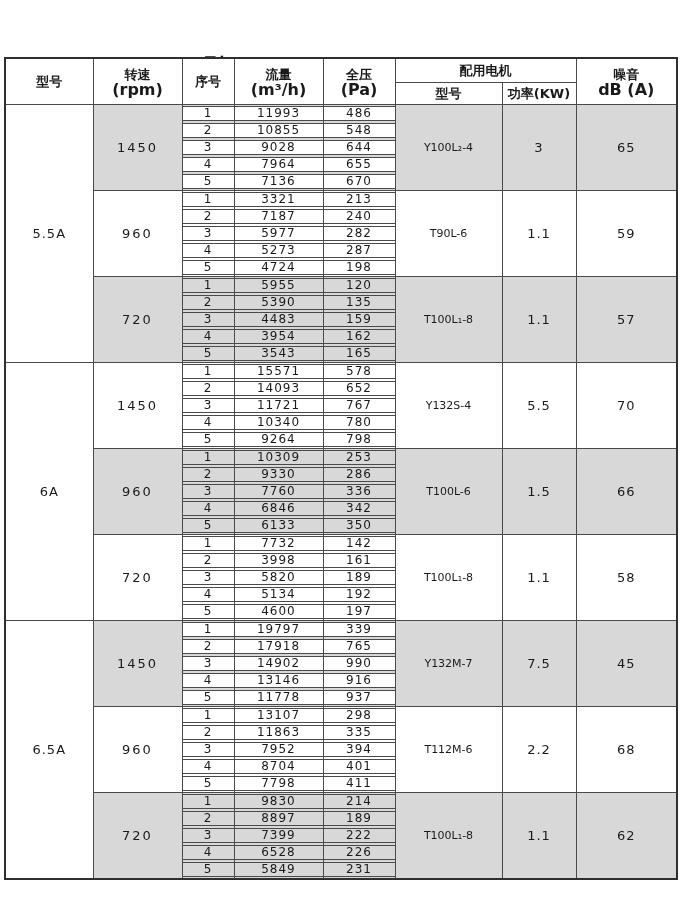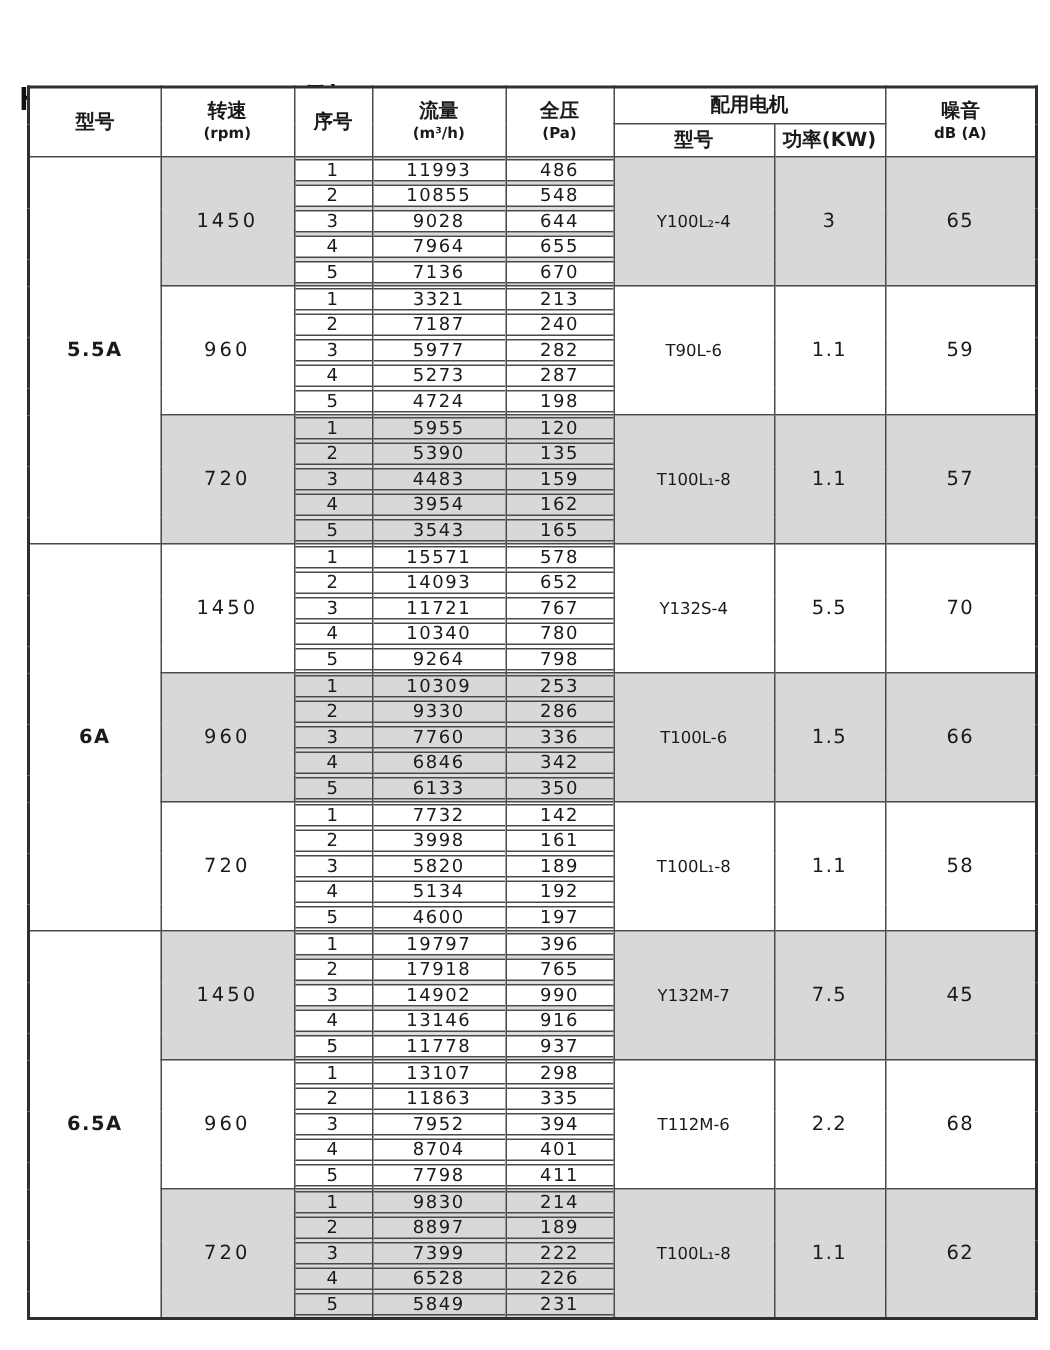--- a/index.html
+++ b/index.html
@@ -6,38 +6,38 @@
   body{
     width:700px;height:900px;background:#ffffff;position:relative;
     font-family:"Liberation Sans","DejaVu Sans",sans-serif;color:#1a1a1a;
   }
   .title{
     position:absolute;left:13px;top:8px;
     font-family:"DejaVu Sans Mono","DejaVu Sans",monospace;
     font-size:21px;font-weight:bold;letter-spacing:1px;color:#111;margin-top:44px;
   }
   table.spec{
-    position:absolute;left:18px;top:57px;
+    position:absolute;left:4px;top:57px;
     border-collapse:collapse;table-layout:fixed;
     border:2px solid #2f2f2f;
   }
   th,td{
     border:1px solid #4a4a4a;padding:0;margin:0;
     text-align:center;vertical-align:middle;
     font-family:"DejaVu Sans","Liberation Sans",sans-serif;
   }
   thead th{background:#ffffff;font-weight:bold;font-size:13px;line-height:15px;}
   thead tr.h1 th{height:23px;}
   thead tr.h2 th{height:21px;}
   th .hline{display:block;}
-  th .hsub{font-size:10px;}
+  th .hsub{font-size:16px;}
   tbody td{font-size:12px;height:17px;}
   .cell-shade{background:#d8d8d8;}
   .cell-white{background:#ffffff;}
-  .model-cell{font-size:13px;letter-spacing:1px;background:#ffffff;font-weight:bold;}
+  .model-cell{font-size:13px;letter-spacing:1px;background:#ffffff;}
   .speed-cell{font-size:13px;letter-spacing:2px;}
   .motor-cell{font-size:11px;margin-top:46px;}
   .power-cell,.noise-cell{font-size:13px;letter-spacing:1px;}
   td.inner{border-top:none;border-bottom:none;}
   td.inner.bt{border-top:1px solid #4a4a4a;}
   td.inner.bb{border-bottom:1px solid #4a4a4a;}
   .box{
     margin:1px 0;height:13px;line-height:13px;
     border-top:1px solid #4a4a4a;border-bottom:1px solid #4a4a4a;
     font-size:12px;letter-spacing:1px;
@@ -452,21 +452,21 @@
       <tr>
         <td class="model-cell" rowspan="15">6.5A</td>
         <td class="speed-cell cell-shade" rowspan="5">1450</td>
         <td class="inner cell-shade bt">
           <div class="box box-white">1</div>
         </td>
         <td class="inner cell-shade bt">
           <div class="box box-white">19797</div>
         </td>
         <td class="inner cell-shade bt">
-          <div class="box box-white">396</div>
+          <div class="box box-white">339</div>
         </td>
         <td class="motor-cell cell-shade" rowspan="5">Y132M-7</td>
         <td class="power-cell cell-shade" rowspan="5">7.5</td>
         <td class="noise-cell cell-shade" rowspan="5">45</td>
       </tr>
       <tr>
         <td class="inner cell-shade">
           <div class="box box-white">2</div>
         </td>
         <td class="inner cell-shade">

